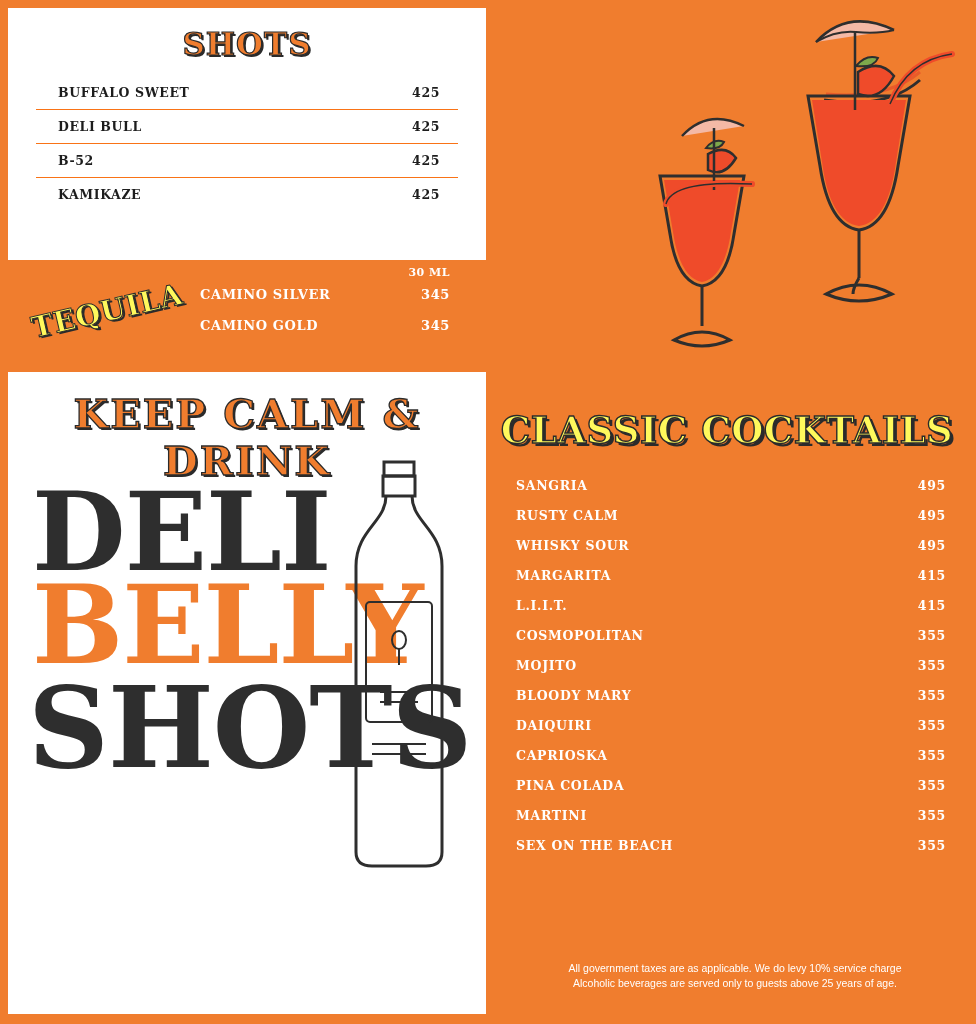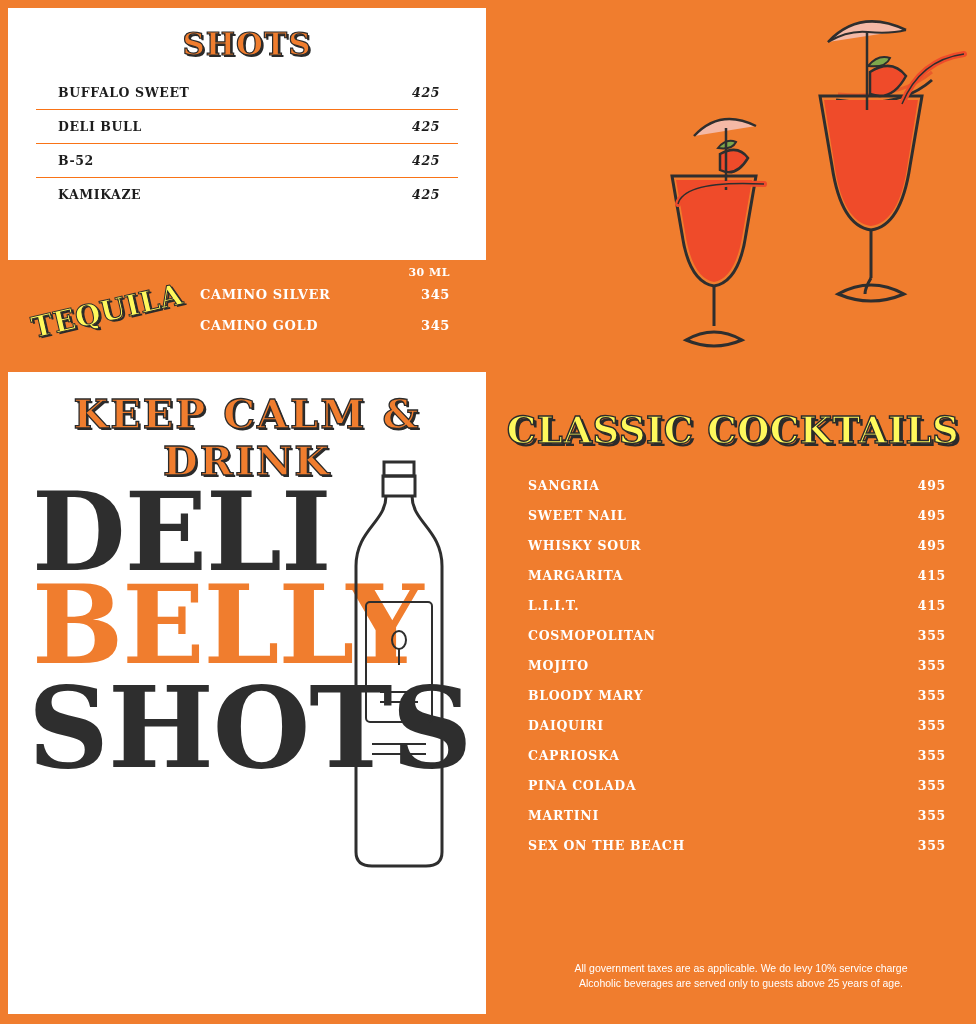--- a/index.html
+++ b/index.html
@@ -7,21 +7,21 @@
     width: 976px; height: 1024px;
     background: #f07d2e;
     font-family: "Liberation Sans", sans-serif;
     overflow: hidden;
   }
   .page {
     position: relative;
     width: 976px; height: 1024px;
     background: #f07d2e;
     display: flex;
-    gap: 12px;
+    gap: 0;
     padding: 8px 8px 10px 8px;
   }
   .col-left { width: 478px; position: relative; display: flex; flex-direction: column; }
   .col-right { flex: 1; position: relative; }
 
   
   .shots-card {
     background: #ffffff;
     height: 252px;
     padding: 18px 28px 10px 28px;
@@ -43,21 +43,21 @@
     align-items: baseline;
     font-family: "DejaVu Serif", serif;
     font-weight: bold;
     font-size: 12.5px;
     letter-spacing: 0.6px;
     color: #1d1d1d;
     padding: 9px 18px 9px 22px;
     border-bottom: 1px solid #f97316;
   }
   .row:last-child { border-bottom: none; text-align: right; }
-  .row .price { font-size: 12.5px; font-style: italic; }
+  .row .price { font-size: 12.5px; }
 
   
   .tequila-band {
     position: relative;
     height: 112px;
     background: #f07d2e;
     padding: 6px 28px 0 0;
   }
   .ml-label {
     text-align: right;
@@ -280,21 +280,21 @@
     </div>
 
     <div class="cocktails-title">CLASSIC COCKTAILS</div>
 
     <div>
       <div class="crow">
         <span>SANGRIA</span>
         <span>495</span>
       </div>
       <div class="crow">
-        <span>SWEET NAIL</span>
+        <span>RUSTY CALM</span>
         <span>495</span>
       </div>
       <div class="crow">
         <span>WHISKY SOUR</span>
         <span>495</span>
       </div>
       <div class="crow">
         <span>MARGARITA</span>
         <span>415</span>
       </div>

